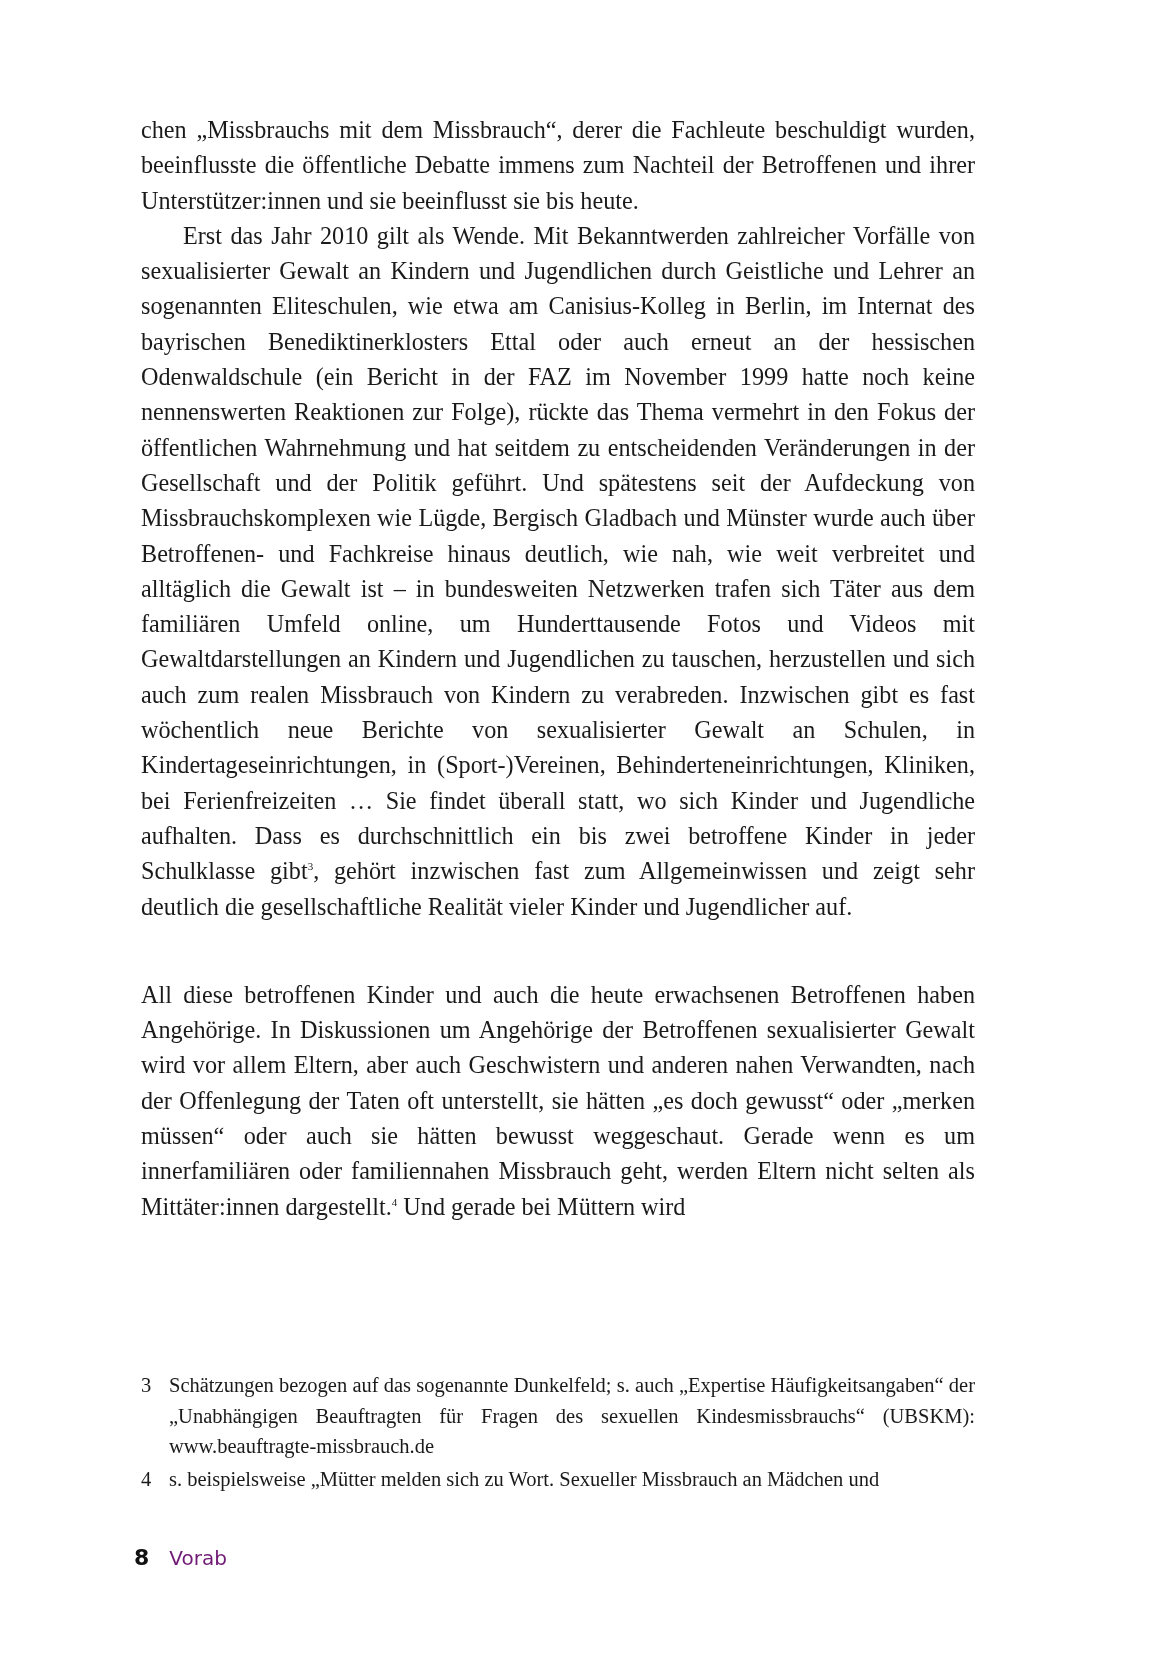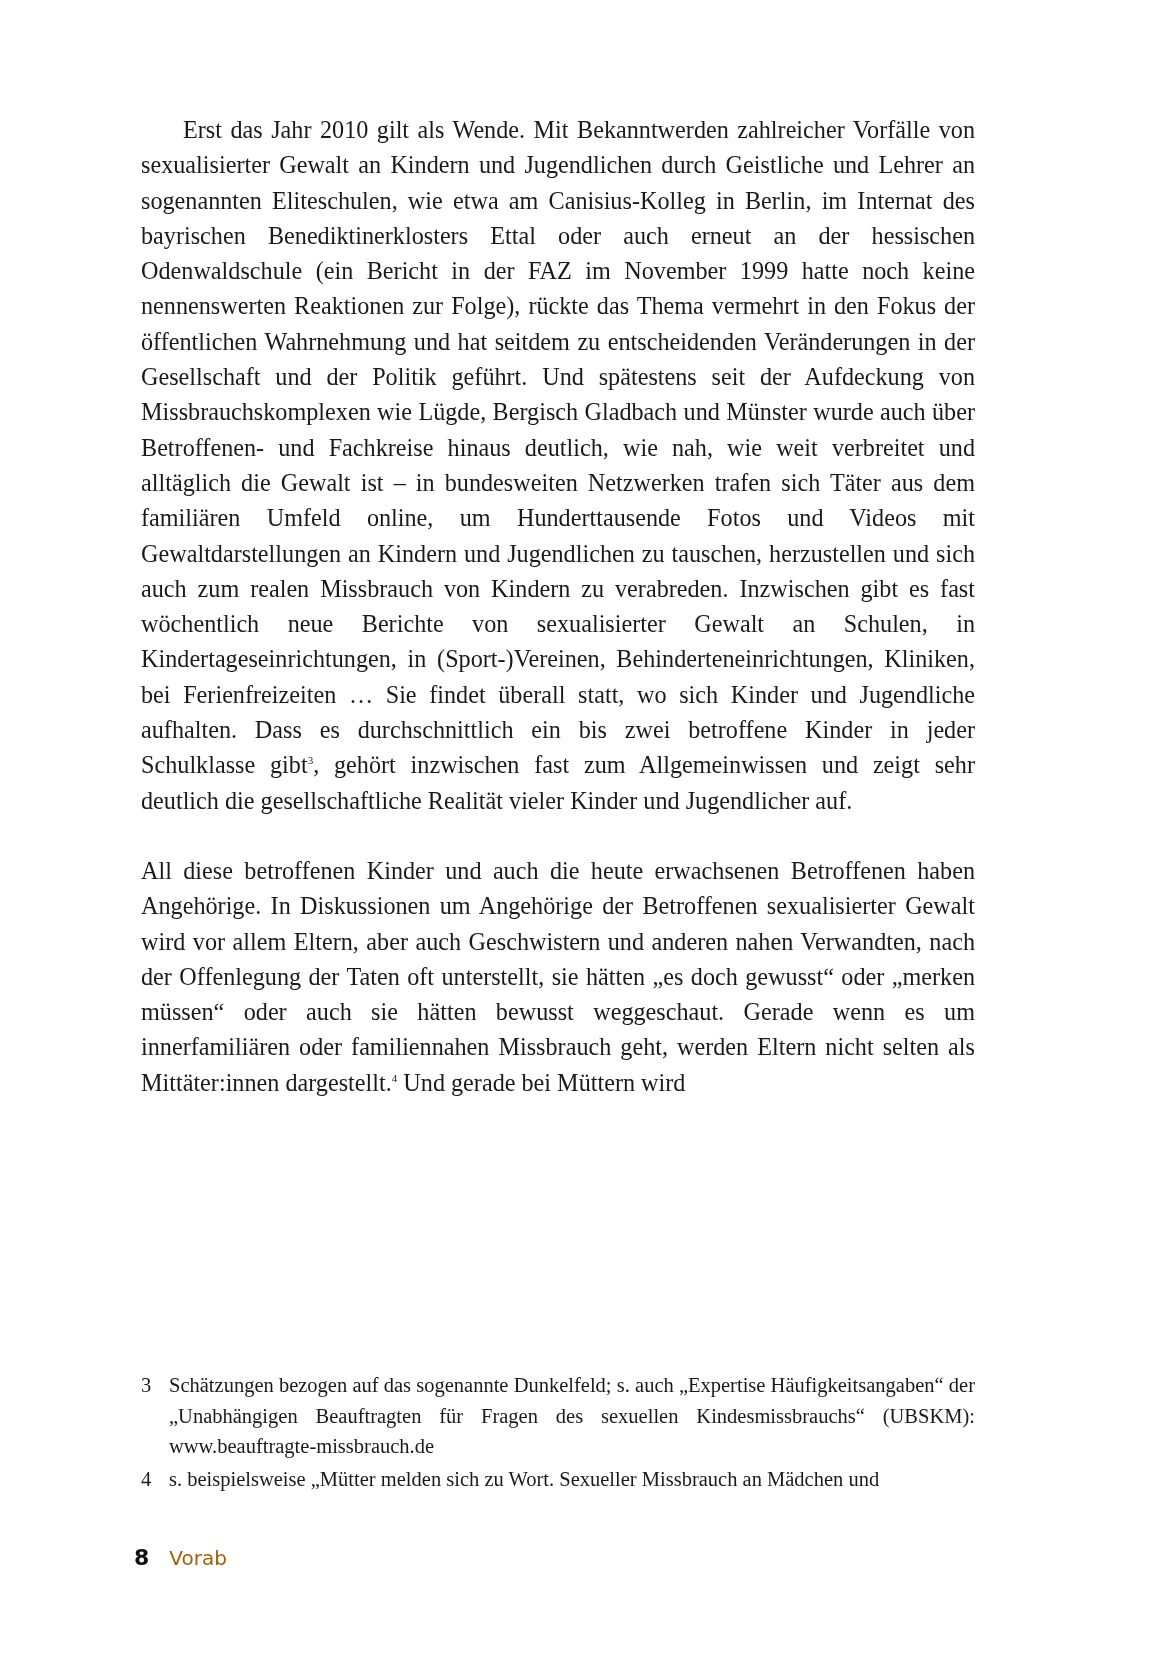--- a/index.html
+++ b/index.html
@@ -6,44 +6,47 @@
     body { width: 1166px; height: 1654px; position: relative; overflow: hidden; }
     .page { position: absolute; left: 0; top: 0; width: 1166px; height: 1654px; background: #fff; }
     .body-text {
       position: absolute; left: 141px; top: 112px; width: 834px;
       font-family: "Liberation Serif", "DejaVu Serif", serif;
       font-size: 24.2px; line-height: 35.3px; color: #1a1a1a;
       text-align: justify; hyphens: manual;
     }
     .body-text p { margin: 0; }
     .body-text p.indent { text-indent: 42px; }
-    .body-text p.gap { margin-top: 35px; }
+    .body-text p.gap { margin-top: 53px; }
     sup.fn { font-size: 11px; vertical-align: 9px; line-height: 0; }
     .footnotes {
       position: absolute; left: 141px; top: 1370px; width: 834px;
       font-family: "Liberation Serif", "DejaVu Serif", serif;
       font-size: 20.5px; line-height: 30.5px; color: #1a1a1a;
     }
     .fn-item { display: flex; margin: 0 0 2px 0; }
     .fn-num { width: 28px; flex: 0 0 28px; }
     .fn-text { flex: 1; text-align: justify; font-family: Liberation Serif, serif; }
     .footer {
       position: absolute; left: 134px; top: 1545px;
       font-family: "DejaVu Sans", "Liberation Sans", sans-serif;
       display: flex; align-items: baseline; gap: 20px;
     }
     .page-number { font-size: 22px; font-weight: bold; color: #111; }
-    .running-title { font-size: 20px; color: #a16207; }
+    .running-title { font-size: 20px; color: #701a75; }
   </style>
 </head>
 <body>
 
 <div class="page">
 
   <div class="body-text">
+    <p>
+      <span>chen „Missbrauchs mit dem Missbrauch“, derer die Fachleute beschuldigt wurden, beeinflusste die öffentliche Debatte immens zum Nachteil der Betroffenen und ihrer Unterstützer:innen und sie beeinflusst sie bis heute.</span>
+    </p>
     <p class="indent">
       <span>Erst das Jahr 2010 gilt als Wende. Mit Bekanntwerden zahlreicher Vorfälle von sexualisierter Gewalt an Kindern und Jugendlichen durch Geistliche und Lehrer an sogenannten Eliteschulen, wie etwa am Canisius-Kolleg in Berlin, im Internat des bayrischen Benediktinerklosters Ettal oder auch erneut an der hessischen Odenwaldschule (ein Bericht in der FAZ im November 1999 hatte noch keine nennenswerten Reaktionen zur Folge), rückte das Thema vermehrt in den Fokus der öffentlichen Wahrnehmung und hat seitdem zu entscheidenden Veränderungen in der Gesellschaft und der Politik geführt. Und spätestens seit der Aufdeckung von Missbrauchskomplexen wie Lügde, Bergisch Gladbach und Münster wurde auch über Betroffenen- und Fachkreise hinaus deutlich, wie nah, wie weit verbreitet und alltäglich die Gewalt ist – in bundesweiten Netzwerken trafen sich Täter aus dem familiären Umfeld online, um Hunderttausende Fotos und Videos mit Gewaltdarstellungen an Kindern und Jugendlichen zu tauschen, herzustellen und sich auch zum realen Missbrauch von Kindern zu verabreden. Inzwischen gibt es fast wöchentlich neue Berichte von sexualisierter Gewalt an Schulen, in Kindertageseinrichtungen, in (Sport-)Vereinen, Behinderteneinrichtungen, Kliniken, bei Ferienfreizeiten … Sie findet überall statt, wo sich Kinder und Jugendliche aufhalten. Dass es durchschnittlich ein bis zwei betroffene Kinder in jeder Schulklasse gibt</span><sup class="fn">3</sup><span>, gehört inzwischen fast zum Allgemeinwissen und zeigt sehr deutlich die gesellschaftliche Realität vieler Kinder und Jugendlicher auf.</span>
     </p>
     <p class="gap">
       <span>All diese betroffenen Kinder und auch die heute erwachsenen Betroffenen haben Angehörige. In Diskussionen um Angehörige der Betroffenen sexualisierter Gewalt wird vor allem Eltern, aber auch Geschwistern und anderen nahen Verwandten, nach der Offenlegung der Taten oft unterstellt, sie hätten „es doch gewusst“ oder „merken müssen“ oder auch sie hätten bewusst weggeschaut. Gerade wenn es um innerfamiliären oder familiennahen Missbrauch geht, werden Eltern nicht selten als Mittäter:innen dargestellt.</span><sup class="fn">4</sup><span> Und gerade bei Müttern wird</span>
     </p>
   </div>
 
   <div class="footnotes">
     <div class="fn-item">

